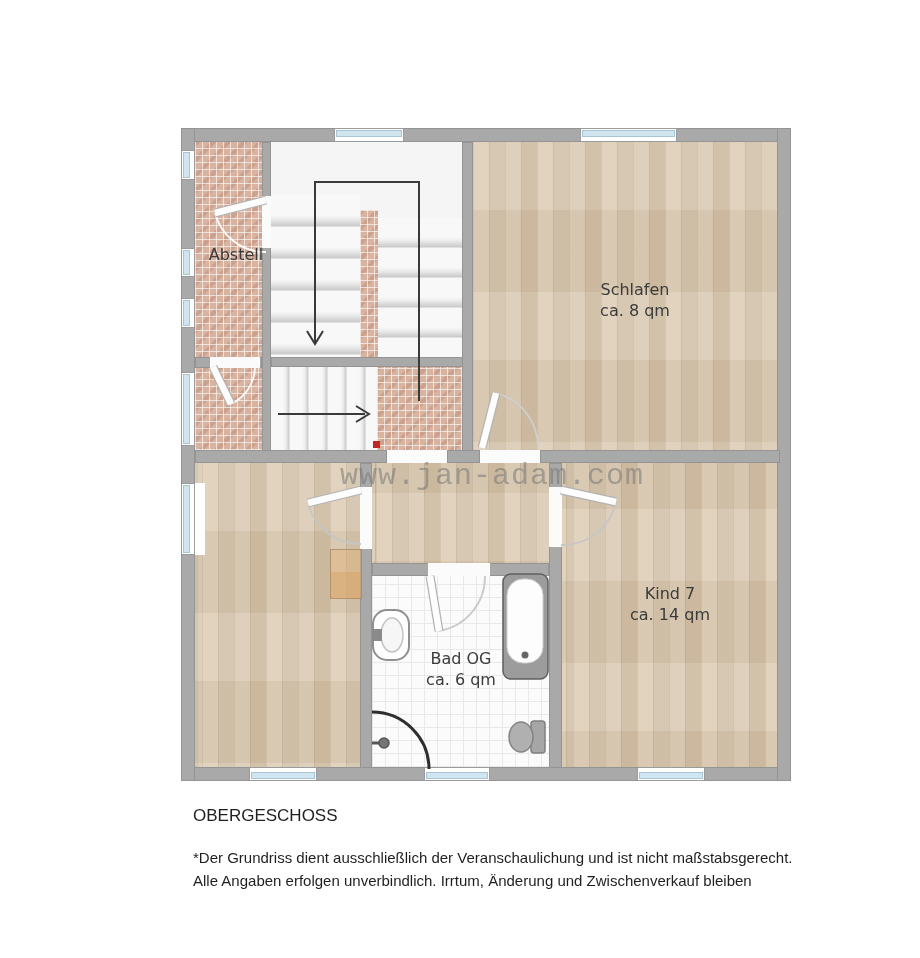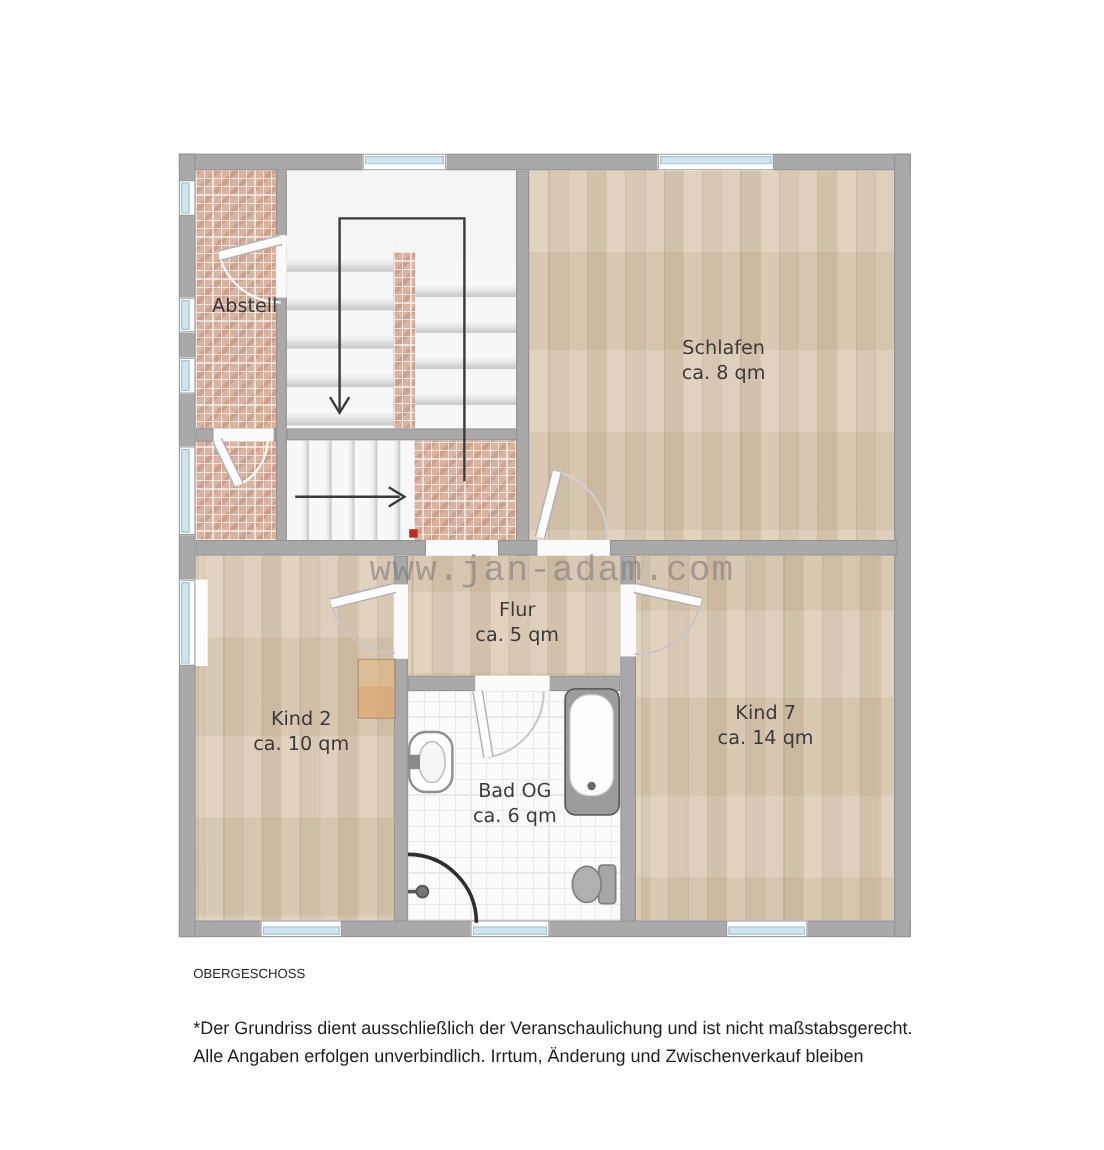--- a/index.html
+++ b/index.html
@@ -1,17 +1,17 @@
 <!DOCTYPE html>
 <html><head>
 <meta charset="utf-8">
 <style>
   html,body{margin:0;padding:0;background:#fff;}
   #page{position:relative;width:786px;height:958px;background:#ffffff;overflow:hidden;
-        font-family:"DejaVu Sans","Liberation Sans",sans-serif;}
+        font-family:"DejaVu Sans","Liberation Sans",sans-serif;margin-left:32px;}
   .abs{position:absolute;}
   
   .stairhall{background:#f5f5f5;}
   .tile-pink{
     background-color:#d7b3a0;
     background-image:
       repeating-linear-gradient(0deg, rgba(255,255,255,.62) 0 1px, rgba(255,255,255,0) 1px 7px),
       repeating-linear-gradient(90deg, rgba(255,255,255,.62) 0 1px, rgba(255,255,255,0) 1px 7px),
       repeating-linear-gradient(135deg, rgba(172,116,92,.28) 0 4px, rgba(172,116,92,0) 4px 11px);
   }
@@ -37,21 +37,21 @@
   .win{background:#ffffff;box-shadow:inset 0 0 0 1px #9b9b9b;}
   .glass{position:absolute;background:#cfe6f1;box-shadow:inset 0 0 0 1px #a9c4d2;}
   .sill{background:#ffffff;}
   
   .red-dot{background:#c22525;}
   .dresser{background:rgba(226,178,122,.48);border:1px solid rgba(150,115,80,.55);}
   .dresser::after{content:"";position:absolute;left:0;right:0;bottom:0;height:55%;
                   background:rgba(214,158,96,.40);}
   .room-label{color:#3b3b3b;font-size:16px;line-height:21px;text-align:center;white-space:nowrap;}
   .watermark{color:rgba(118,118,118,.55);font-size:30px;letter-spacing:1px;text-align:center;white-space:nowrap;}
-  .footer-title{color:#1f1f1f;font-size:11px;font-family:"Liberation Sans",sans-serif;}
+  .footer-title{color:#1f1f1f;font-size:17px;font-family:"Liberation Sans",sans-serif;}
   .footer-lines{color:#1f1f1f;font-size:15px;line-height:23px;font-family:"Liberation Sans",sans-serif;}
   svg{pointer-events:none;}
 </style>
 </head>
 <body>
 
 <div id="page">
 
   <div class="abs tile-pink" style="left:163px;top:142px;width:76px;height:315px;"></div>
   <div class="abs stairhall" style="left:239px;top:142px;width:191px;height:315px;"></div>
@@ -185,28 +185,20 @@
     </g>
   </svg>
 
   <div class="abs room-label" style="left:144px;top:244px;width:120px;">
     <div>Abstell</div>
   </div>
   <div class="abs room-label" style="left:533px;top:279px;width:140px;">
     <div>Schlafen</div>
     <div>ca. 8 qm</div>
   </div>
-  <div class="abs room-label" style="left:366px;top:497px;width:130px;">
-    <div>Flur</div>
-    <div>ca. 5 qm</div>
-  </div>
-  <div class="abs room-label" style="left:186px;top:588px;width:130px;">
-    <div>Kind 2</div>
-    <div>ca. 10 qm</div>
-  </div>
   <div class="abs room-label" style="left:364px;top:648px;width:130px;">
     <div>Bad OG</div>
     <div>ca. 6 qm</div>
   </div>
   <div class="abs room-label" style="left:573px;top:583px;width:130px;">
     <div>Kind 7</div>
     <div>ca. 14 qm</div>
   </div>
 
   <div class="abs watermark" style="left:290px;top:459px;width:340px;font-family:Liberation Mono, monospace;">www.jan-adam.com</div>

